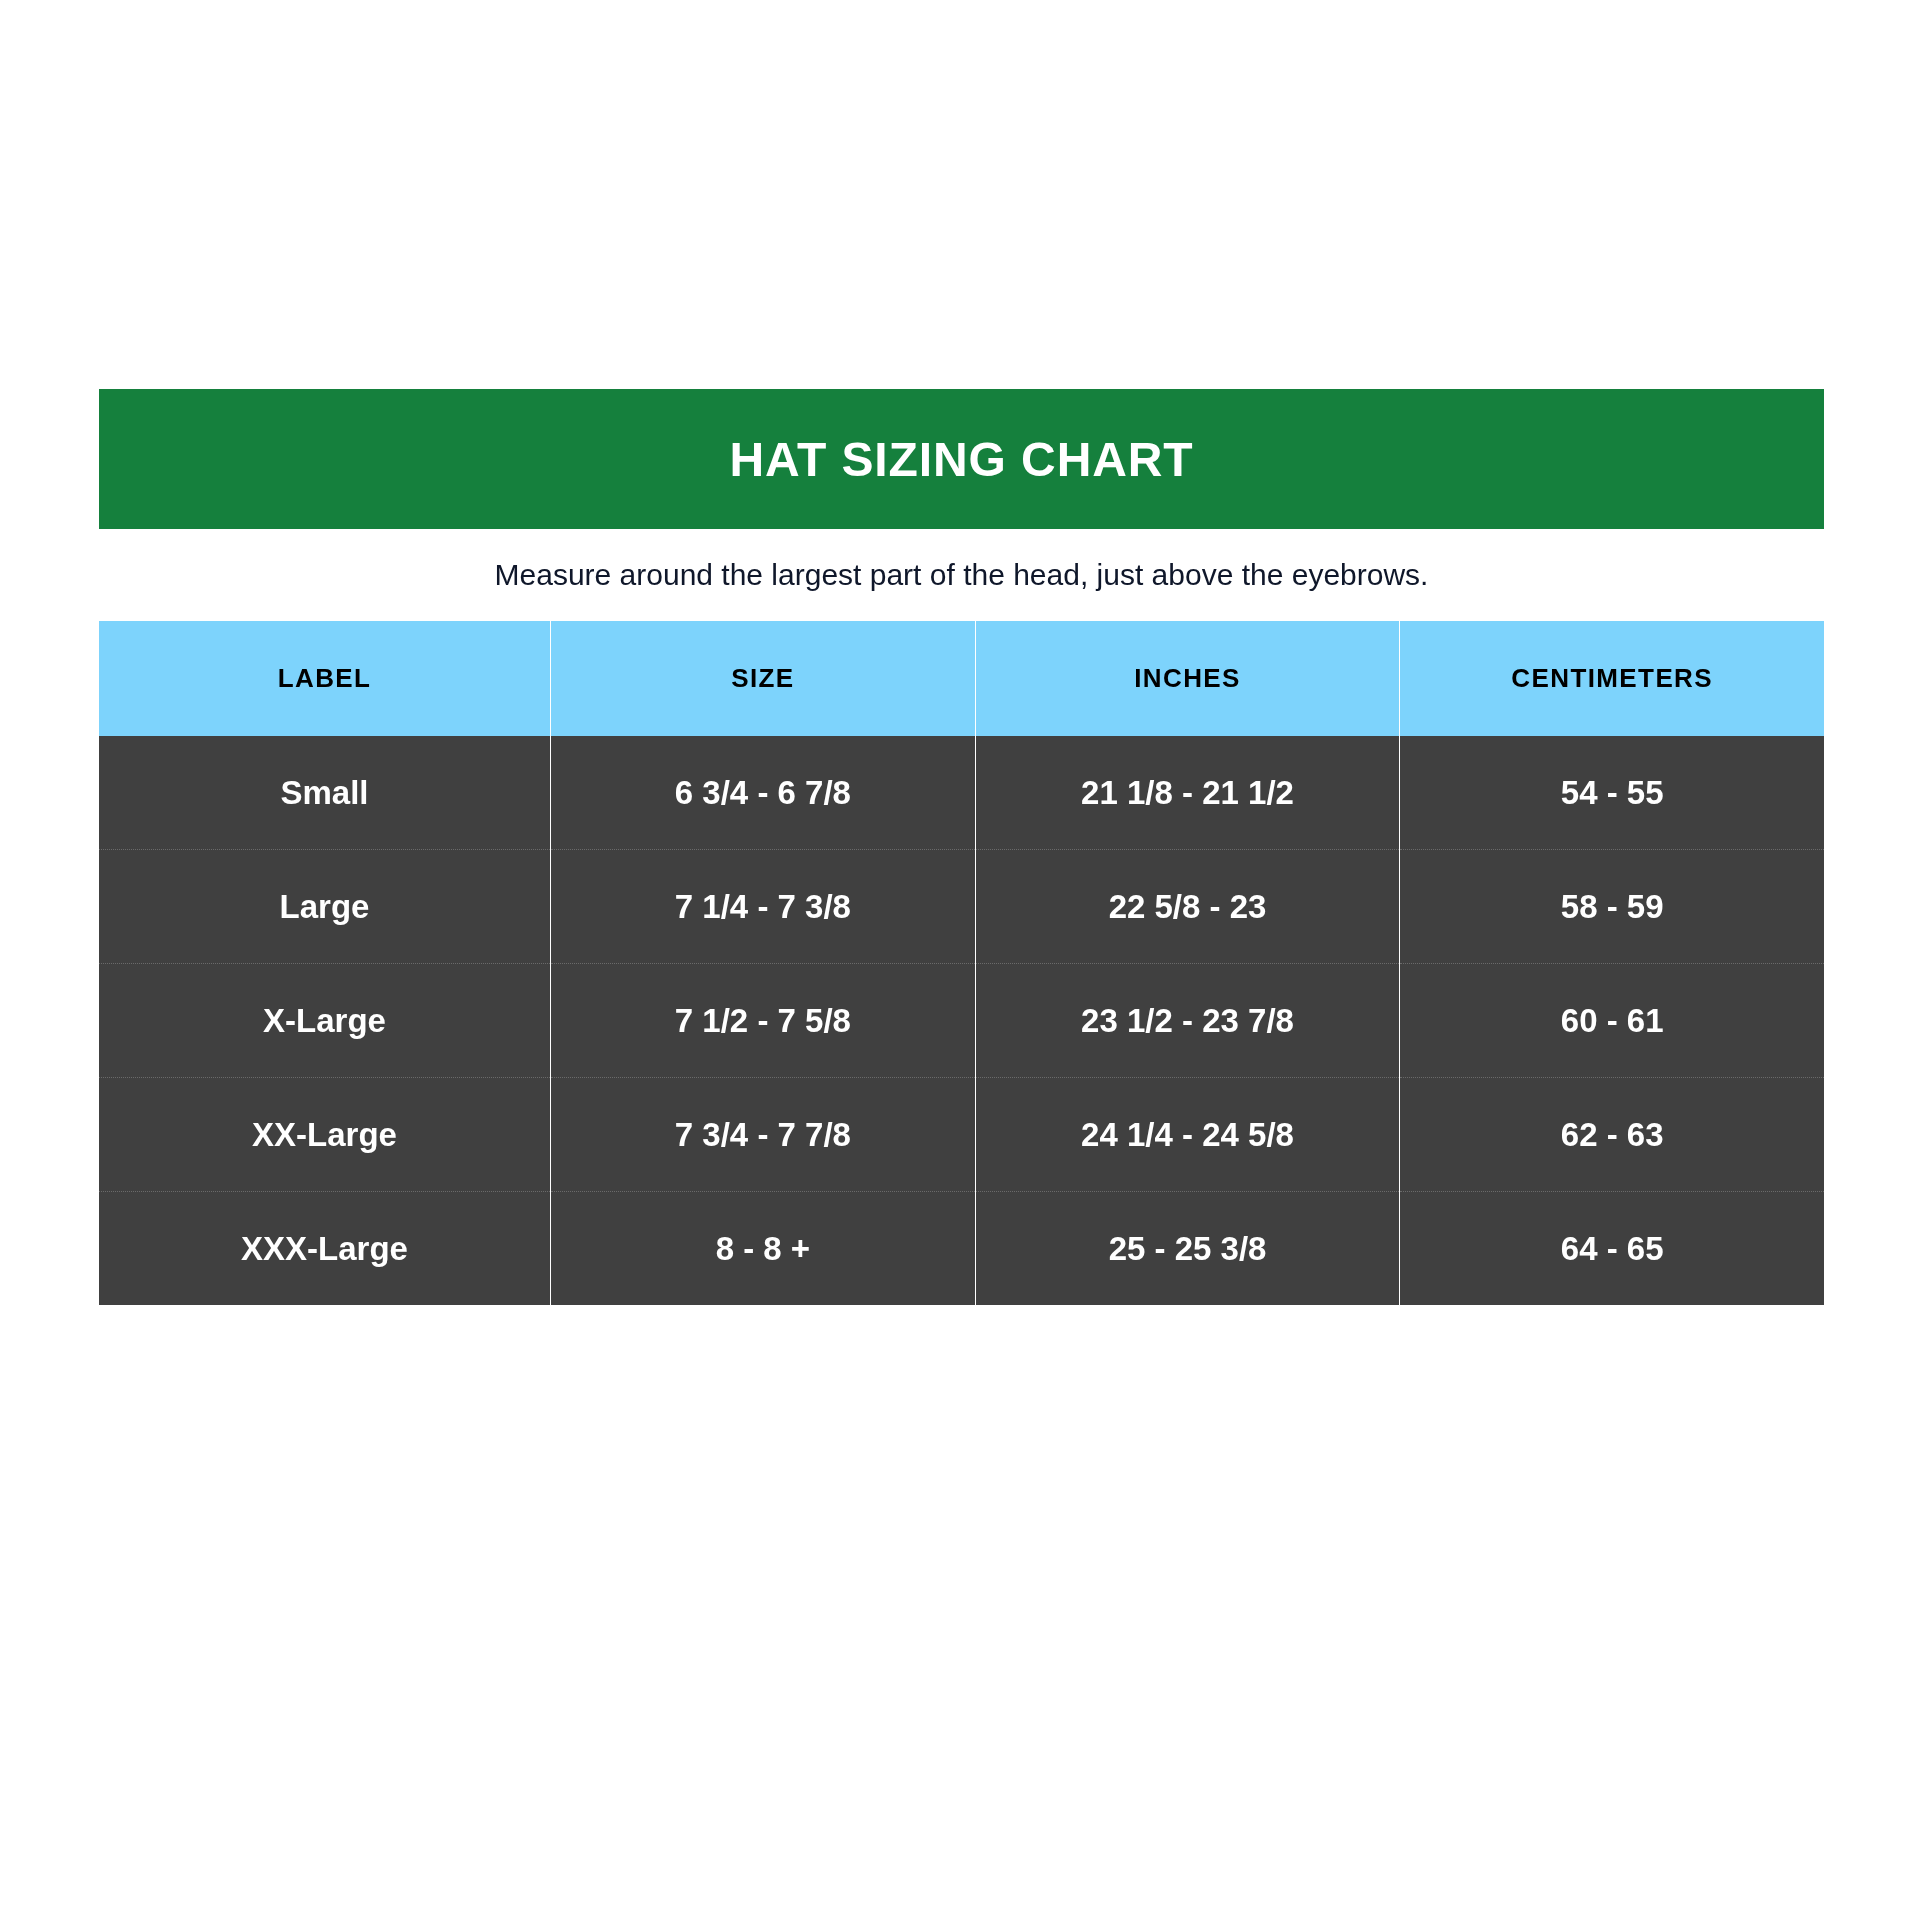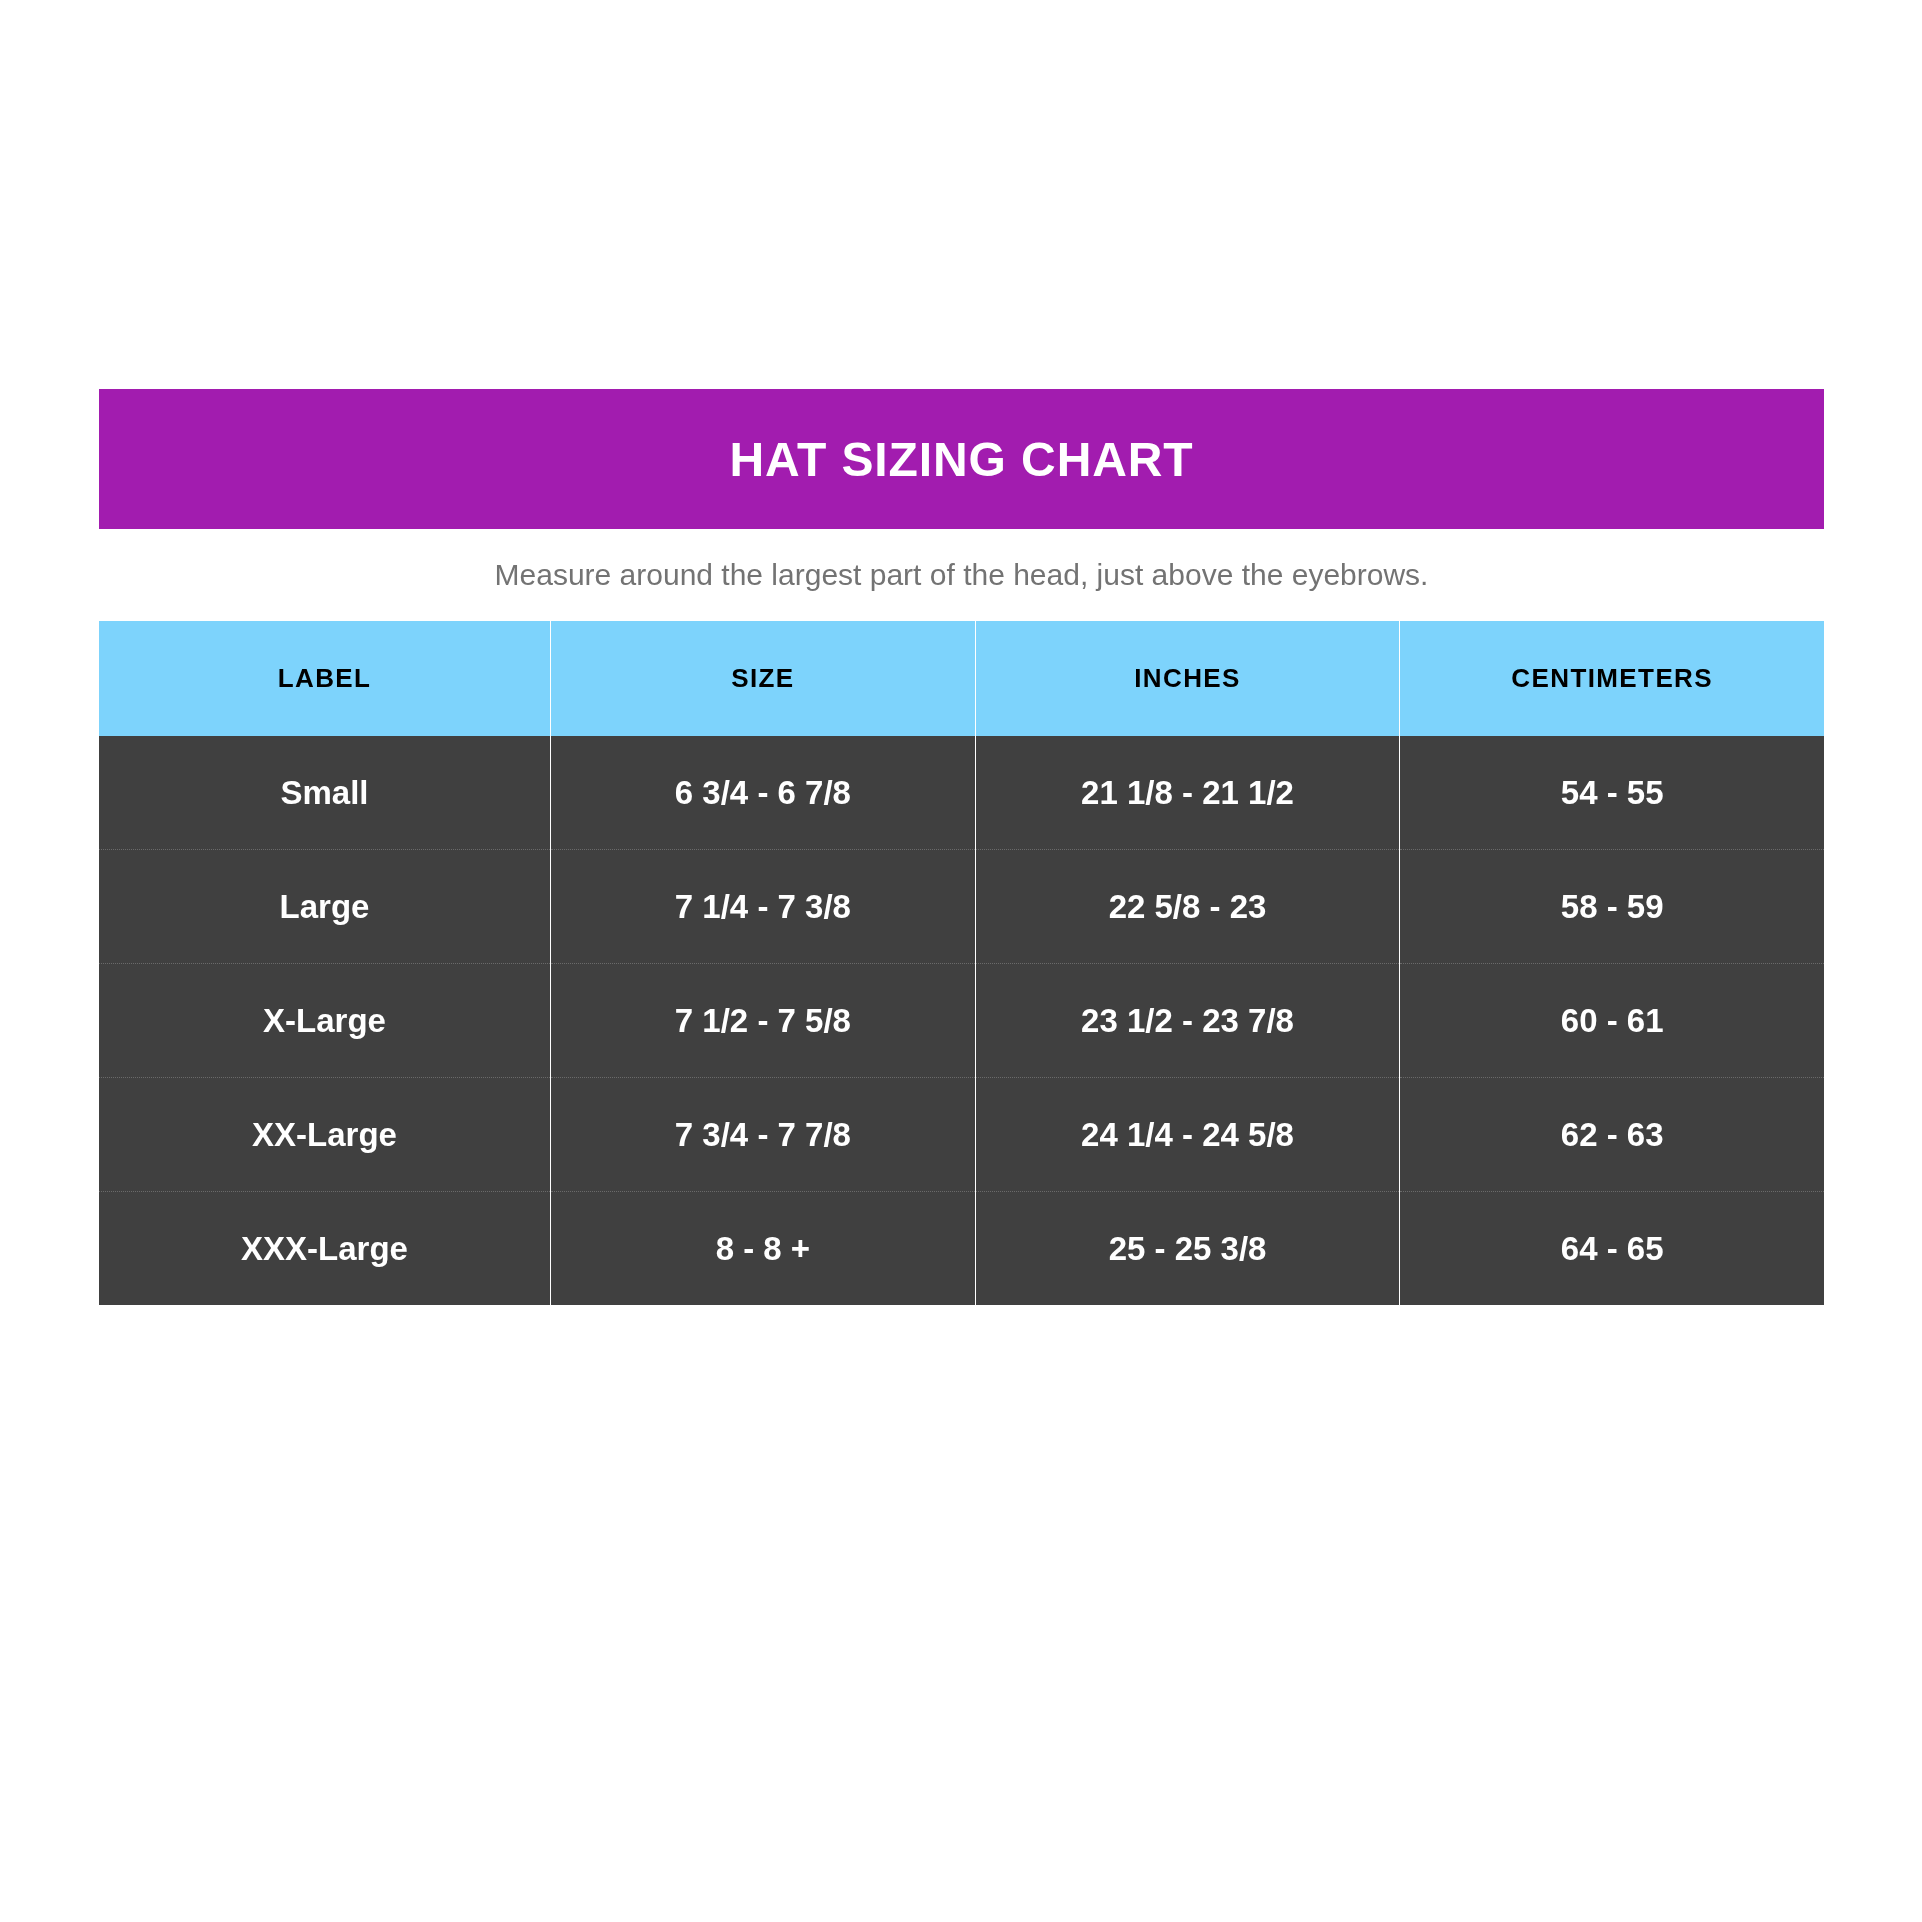--- a/index.html
+++ b/index.html
@@ -20,21 +20,21 @@
     height: 1922px;
     box-sizing: border-box;
   }
   .chart-wrap {
     position: absolute;
     left: 99px;
     top: 389px;
     width: 1725px;
     }
   .chart-title-bar {
-    background: #a21caf;
+    background: #15803d;
     color: #ffffff;
     height: 140px;
     display: flex;
     align-items: center;
     justify-content: center;
   }
   .chart-title {
     font-size: 48px;
     font-weight: bold;
     letter-spacing: 0.9px;
@@ -42,21 +42,21 @@
   }
   .subtitle-bar {
     height: 92px;
     display: flex;
     align-items: center;
     justify-content: center;
     background: #ffffff;
   }
   .subtitle {
     font-size: 30px;
-    color: #737373;
+    color: #0f172a;
     font-weight: normal;
   }
   table.sizing {
     border-collapse: collapse;
     width: 100%;
     table-layout: fixed;
   }
   table.sizing thead th {
     background: #7dd3fc;
     color: #000000;

